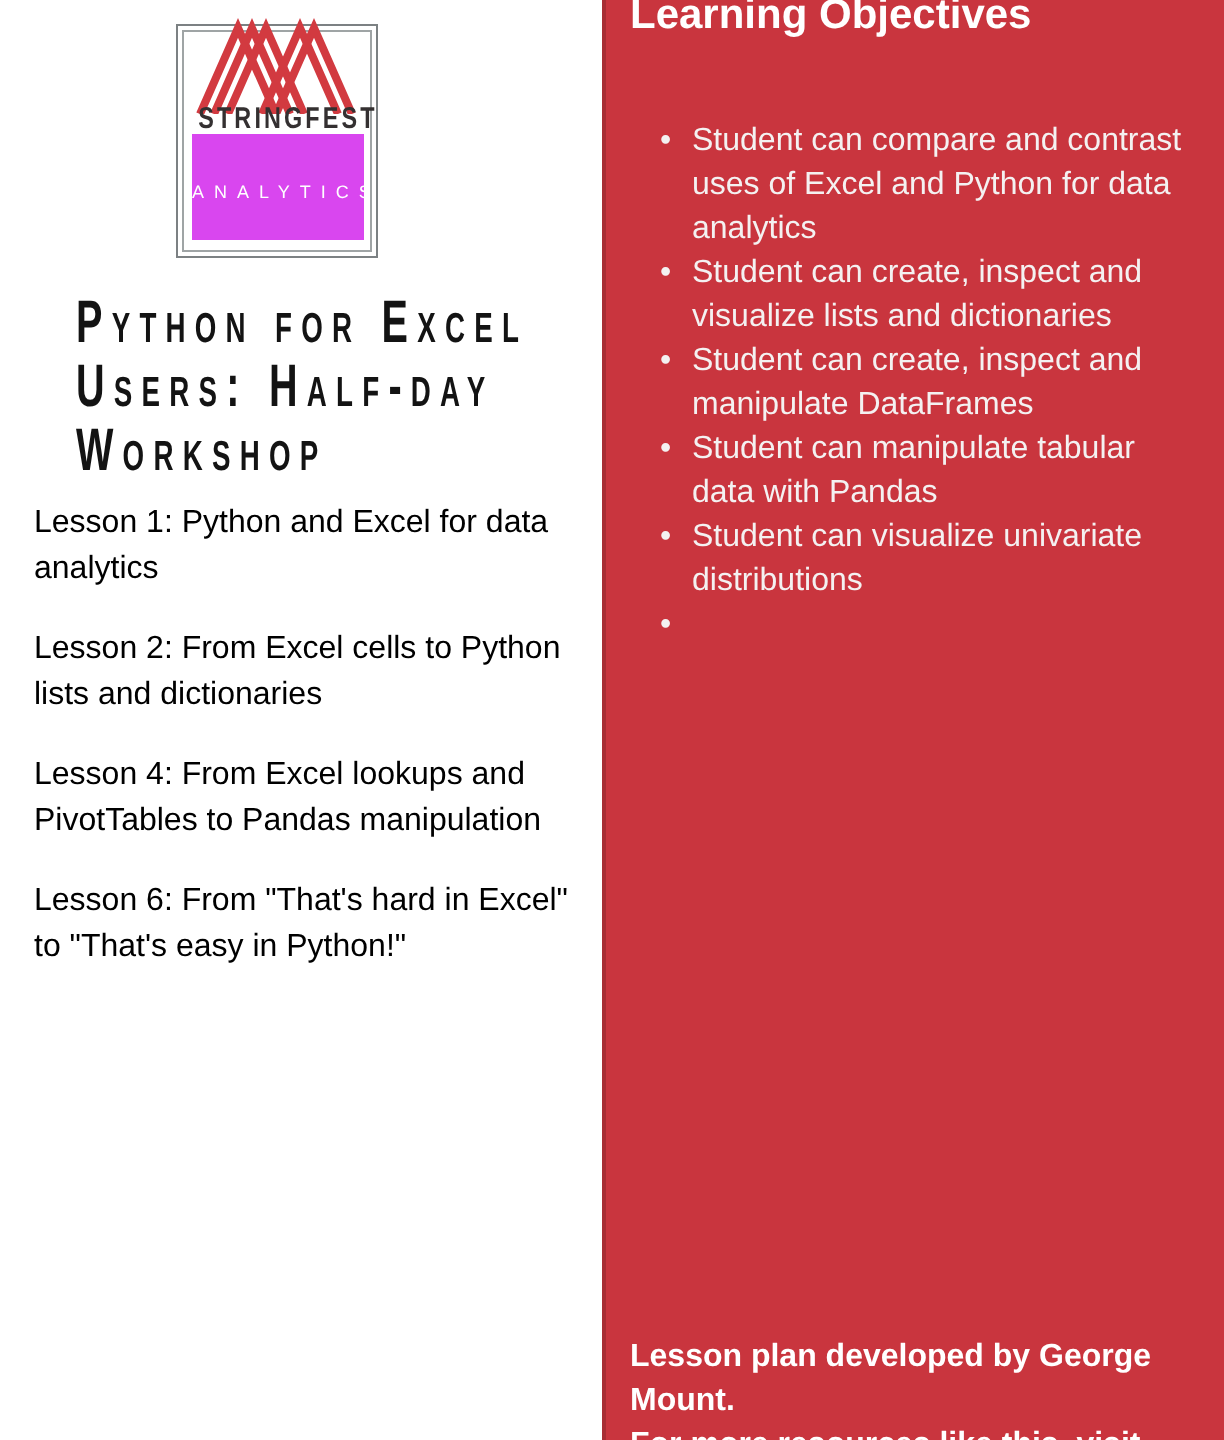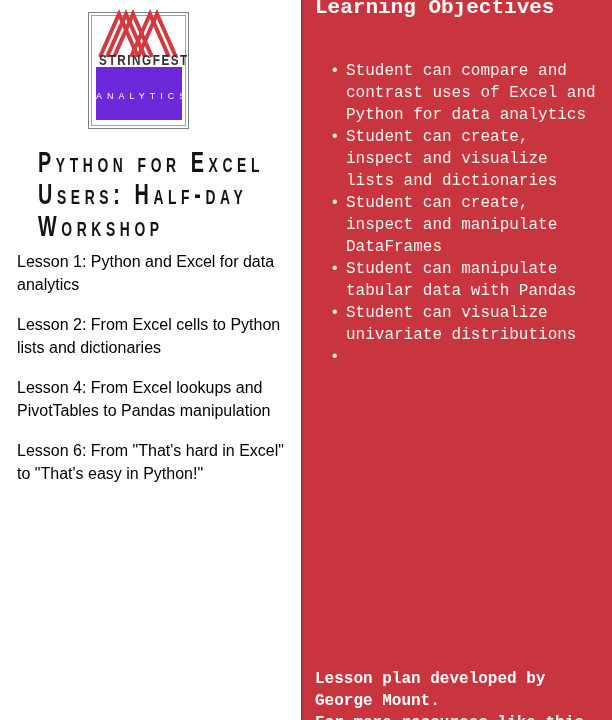--- a/index.html
+++ b/index.html
@@ -21,21 +21,21 @@
   .zigzag { position: absolute; left: 10px; top: -7px; width: 80px; height: 52px; }
   .brand-top {
     position: absolute; left: 0; right: 0; top: 39px;
     text-align: center; font-size: 15px; font-weight: 700;
     letter-spacing: 2px; color: #343031;
     transform: scaleX(0.78); transform-origin: 50% 50%;
     white-space: nowrap;
   }
   .red-block {
     position: absolute; left: 8px; right: 7px; top: 55px; bottom: 9px;
-    background: #6d28d9;
+    background: #d946ef;
   }
   .brand-bottom {
     position: absolute; left: 0; right: 0; top: 24px;
     text-align: center; font-size: 9px; font-weight: 400;
     letter-spacing: 5px; color: #ffffff; white-space: nowrap;
   }
 
   
   .title { position: absolute; left: 38px; top: 146px; width: 262px; }
   .title-line {
@@ -48,21 +48,21 @@
   }
 
   
   .lessons { position: absolute; left: 17px; top: 250px; width: 280px; }
   .lesson { margin: 0 0 17px 0; font-size: 16px; line-height: 23px; color: #000000; }
 
   
   .panel {
     position: absolute; left: 301px; top: 0; width: 311px; height: 720px;
     background: #c9353e; border-left: 2px solid #a82d34;
-    box-sizing: border-box; color: #f4f1f1; font-family: Liberation Mono, monospace;
+    box-sizing: border-box; color: #f4f1f1;
   }
   .panel-heading {
     position: absolute; left: 12px; top: -4px; margin: 0;
     font-size: 21px; font-weight: 700; color: #ffffff; white-space: nowrap;
   }
   .objectives {
     position: absolute; left: 27px; top: 60px; width: 268px;
     margin: 0; padding: 0; list-style: none;
     font-size: 16px; line-height: 22px;
   }

